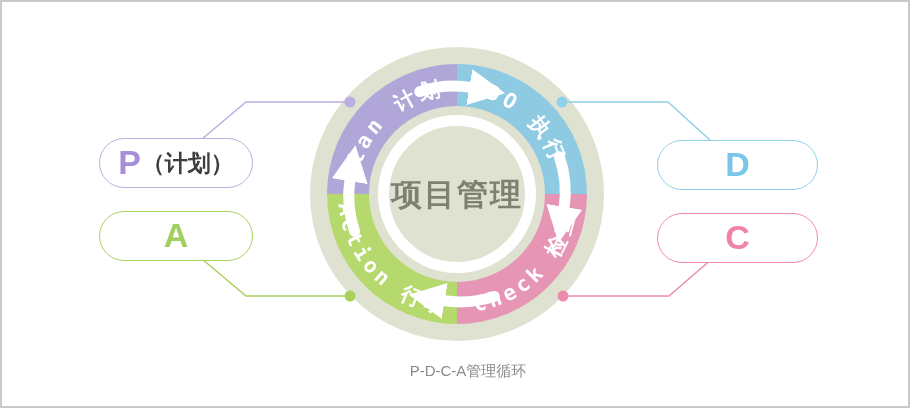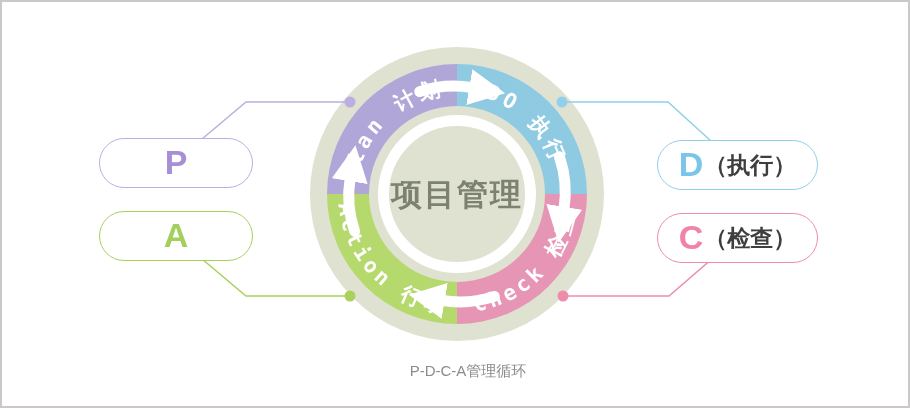--- a/index.html
+++ b/index.html
@@ -113,31 +113,30 @@
     <polyline points="561,294 667,294 711,256" fill="none" stroke-width="1.5" stroke="#f08cab"></polyline>
 
     <circle cx="348" cy="100" r="5.5" fill="#bcaee0"></circle>
     <circle cx="560" cy="100" r="5.5" fill="#90d0ea"></circle>
     <circle cx="348" cy="294" r="5.5" fill="#a9d15c"></circle>
     <circle cx="561" cy="294" r="5.5" fill="#f08cab"></circle>
   </svg>
 
   <div class="pill pill-p" style="border-color: rgb(188, 174, 224);">
     <span class="letter" style="color: rgb(167, 143, 214);">P</span>
+    <span class="label">（计划）</span>
   </div>
 
   <div class="pill pill-d" style="border-color: rgb(144, 208, 234);">
     <span class="letter" style="color: rgb(121, 198, 234);">D</span>
-    <span class="label">（执行）</span>
   </div>
 
   <div class="pill pill-a" style="border-color: rgb(169, 209, 92);">
     <span class="letter" style="color: rgb(163, 207, 95);">A</span>
   </div>
 
   <div class="pill pill-c" style="border-color: rgb(240, 140, 171);">
     <span class="letter" style="color: rgb(240, 131, 168);">C</span>
-    <span class="label">（检查）</span>
   </div>
 
   <div class="caption">P-D-C-A管理循环</div>
 
 </div>
 
 </body></html>

